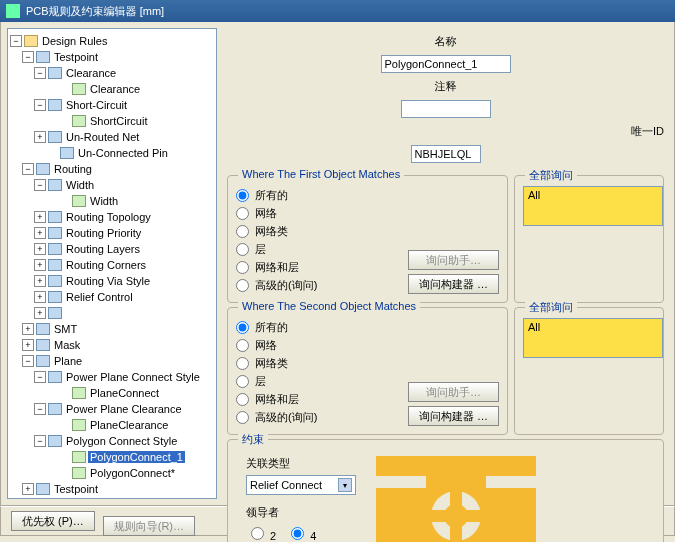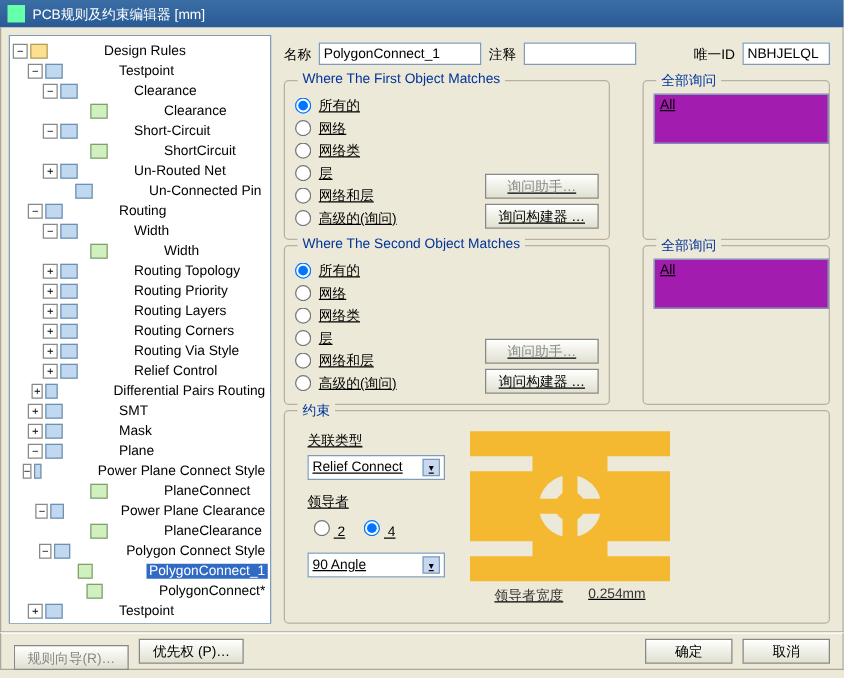--- a/index.html
+++ b/index.html
@@ -9,39 +9,39 @@
   .main { display: flex; height: 484px; padding: 6px; gap: 6px; background: #ece9d8; border: 1px solid #aca899; border-top: none; }
   .treepanel { width: 210px; background: #fff; border: 1px solid #7f9db9; overflow: auto; padding: 4px 2px; }
   .tree-node { white-space: nowrap; display: flex; align-items: center; height: 16px; cursor: default; }
   .tree-node .expander { width: 12px; height: 12px; display: inline-flex; align-items: center; justify-content: center; border: 1px solid #888; font-size: 9px; line-height: 1; margin-right: 2px; background: #fff; }
   .tree-node .expander.none { border: none; background: transparent; }
   .tree-node .nicon { width: 14px; height: 12px; display: inline-block; margin-right: 2px; }
   .tree-node .nicon.folder { background: #fce090; border: 1px solid #b0a060; }
   .tree-node .nicon.rule { background: #c0d8f0; border: 1px solid #7090b0; }
   .tree-node .nicon.leaf { background: #d0f0c0; border: 1px solid #80a070; }
   .tree-node.selected .label { background: #316ac5; color: #fff; }
-  .tree-node .label { padding: 0 2px; margin-left: 41px; }
+  .tree-node .label { padding: 0 2px; }
   .ind { display: inline-block; }
 
   .rightpanel { flex: 1; background: #ece9d8; padding: 4px; display: flex; flex-direction: column; gap: 4px; }
-  .toprow { display: flex; align-items: center; gap: 6px; padding: 2px 0 8px 0; }
+  .toprow { display: flex; align-items: center; gap: 6px; padding: 2px 0 8px 0; flex-direction: column; }
   .toprow input { height: 18px; border: 1px solid #7f9db9; padding: 0 3px; background: #fff; }
   .toprow .lbl { color: #000; }
 
-  .groupbox { border: 1px solid #b8b0a0; border-radius: 4px; padding: 10px 8px 8px 8px; position: relative; background: #ece9d8; text-decoration: underline; }
+  .groupbox { border: 1px solid #b8b0a0; border-radius: 4px; padding: 10px 8px 8px 8px; position: relative; background: #ece9d8; }
   .groupbox .legend { position: absolute; top: -8px; left: 10px; background: #ece9d8; padding: 0 4px; color: #003399; font-weight: normal; }
   .twocol { display: flex; gap: 6px; }
   .twocol .left { flex: 1; }
-  .twocol .right { width: 150px; margin-left: 20px; }
+  .twocol .right { width: 150px; }
   .radio-row { display: flex; align-items: center; height: 18px; gap: 4px; }
   .radio-row input[type=radio] { margin: 0 2px 0 0; }
   .btn { height: 20px; border: 1px solid #888; background: linear-gradient(#fff,#e0e0d0); padding: 0 10px; cursor: default; display: inline-flex; align-items: center; justify-content: center; }
   .btn.disabled { color: #888; margin-top: 10px; }
   .qinfo { color: #003399; margin-bottom: 4px; }
-  .qtxt { color: #000; background: #a21caf; border: 1px solid #7f9db9; padding: 2px 4px; height: 40px; width: 140px; display: block; }
+  .qtxt { color: #000; background: #fde047; border: 1px solid #7f9db9; padding: 2px 4px; height: 40px; width: 140px; display: block; }
 
   .constraint-area { display: flex; gap: 20px; padding: 6px 10px; }
   .constraint-left { display: flex; flex-direction: column; gap: 10px; }
   .select { height: 20px; border: 1px solid #7f9db9; background: #fff; width: 110px; display: flex; align-items: center; justify-content: space-between; padding: 0 3px; }
   .select .arrow { width: 14px; height: 14px; background: #c8d8f0; border: 1px solid #7f9db9; display: flex; align-items: center; justify-content: center; font-size: 8px; }
   .radio-inline { display: flex; align-items: center; gap: 10px; }
   .preview { width: 160px; height: 120px; background: #f5b931; position: relative; }
   .preview .cutout { position: absolute; background: #ece9d8; }
   .dim-label { text-align: center; font-size: 10px; margin-top: 4px; color: #333; display: flex; justify-content: center; gap: 20px; }
 
@@ -159,21 +159,20 @@
     <div class="tree-node">
         <span class="ind" style="width:24px"></span>
         <span class="expander">+</span>
         <span class="nicon rule"></span>
         <span class="label">Relief Control</span>
       </div>
     <div class="tree-node">
         <span class="ind" style="width:24px"></span>
         <span class="expander">+</span>
         <span class="nicon rule"></span>
-        <span class="label">Differential Pairs Routing</span>
       </div>
     <div class="tree-node">
         <span class="ind" style="width:12px"></span>
         <span class="expander">+</span>
         <span class="nicon rule"></span>
         <span class="label">SMT</span>
       </div>
     <div class="tree-node">
         <span class="ind" style="width:12px"></span>
         <span class="expander">+</span>
@@ -373,18 +372,18 @@
             <span>领导者宽度</span>
             <span>0.254mm</span>
           </div>
         </div>
       </div>
     </div>
   </div>
 </div>
 
 <div class="footer">
+  <div class="btn">优先权 (P)…</div>
   <div class="btn disabled">规则向导(R)…</div>
-  <div class="btn">优先权 (P)…</div>
   <span class="spacer"></span>
   <div class="btn">确定</div>
   <div class="btn">取消</div>
 </div>
 
 </body></html>

